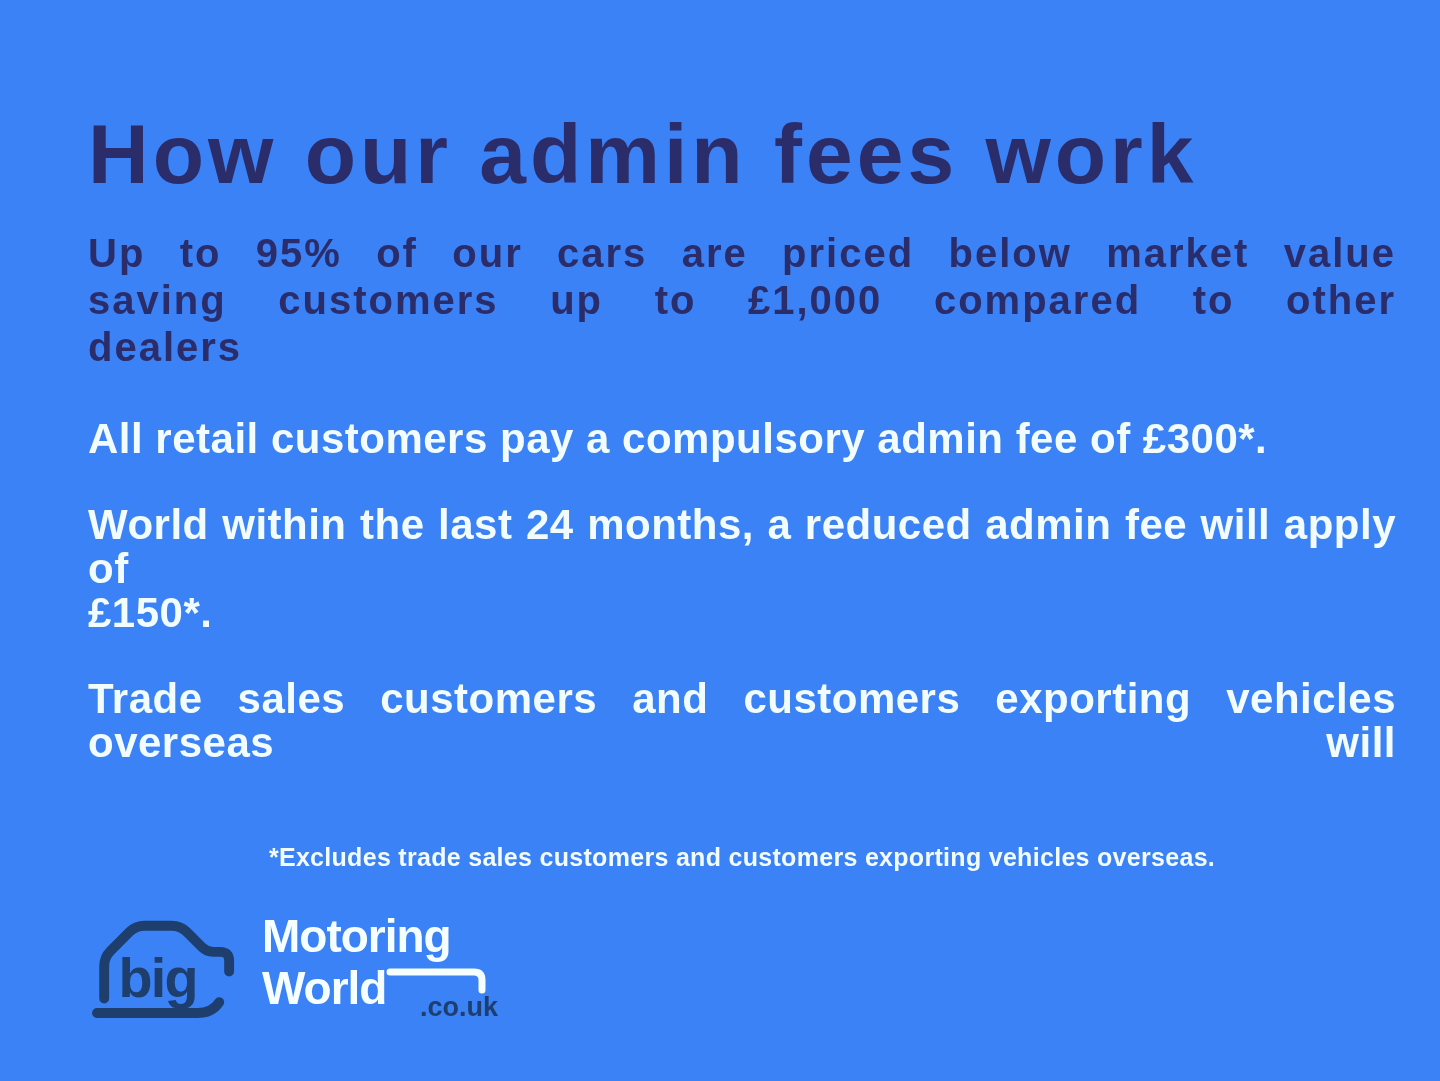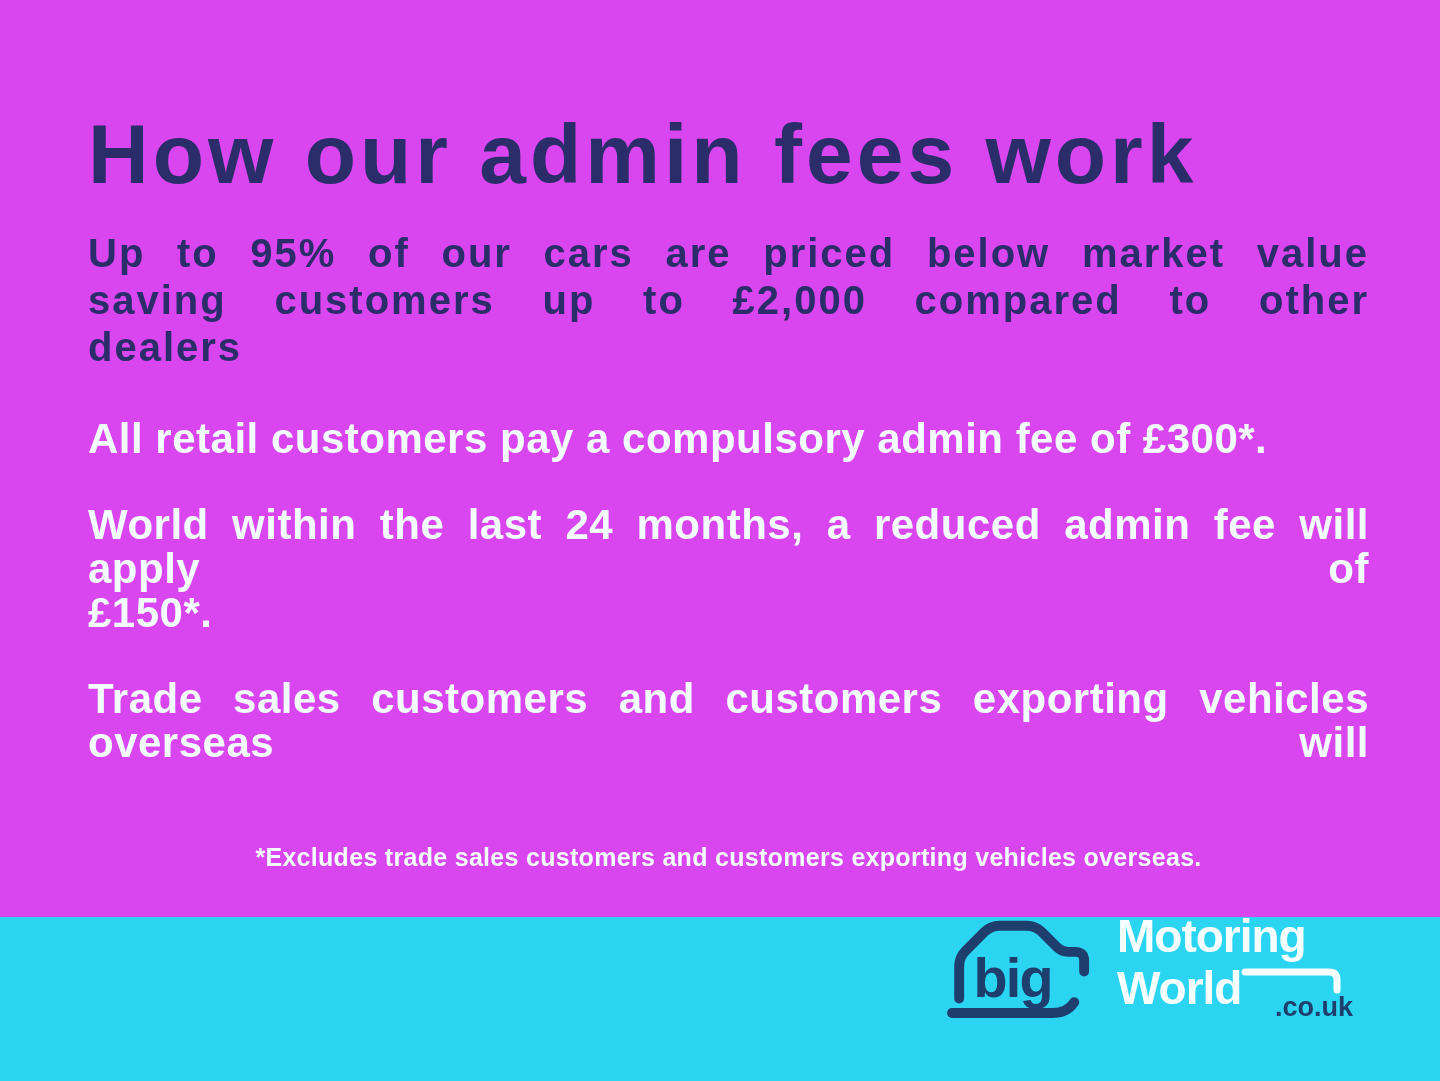--- a/index.html
+++ b/index.html
@@ -7,23 +7,23 @@
     padding: 0;
     width: 1440px;
     height: 1081px;
     background: #2BD4F0;
     font-family: "Liberation Sans", sans-serif;
     overflow: hidden;
   }
   .poster {
     box-sizing: border-box;
     width: 1440px;
-    height: 917px;
-    padding: 112px 71px 0 88px;
-    background: #d946ef;
+    height: 1081px;
+    padding: 112px 44px 0 88px;
+    background: #3b82f6;
   }
   h1.title {
     margin: 0;
     font-size: 84px;
     line-height: 1.0;
     font-weight: 700;
     letter-spacing: 4px;
     color: #2B2D6B;
     white-space: nowrap;
   }
@@ -53,21 +53,20 @@
     margin-top: 78px;
     text-align: center;
     color: #F2FCFC;
     font-size: 25px;
     font-weight: 700;
     letter-spacing: 0.3px;
   }
   .logo-row {
     margin-top: 40px;
     display: flex;
-    justify-content: flex-end;
     align-items: center;
     gap: 14px;
   }
   .car-mark .stroke {
     fill: none;
     stroke: #1E3E6E;
     stroke-width: 11;
     stroke-linecap: round;
     stroke-linejoin: round;
   }
@@ -80,21 +79,21 @@
 </style>
 </head>
 <body>
 
 <div class="poster">
 
   <h1 class="title">How our admin fees work</h1>
 
   <div class="subheading">
     <div class="jline">Up to 95% of our cars are priced below market value</div>
-    <div class="jline">saving customers up to £2,000 compared to other</div>
+    <div class="jline">saving customers up to £1,000 compared to other</div>
     <div>dealers</div>
   </div>
 
   <div class="body-para p1">
     <div>All retail customers pay a compulsory admin fee of £300*.</div>
   </div>
 
   <div class="body-para p2">
     <div class="jline">World within the last 24 months, a reduced admin fee will apply of</div>
     <div>£150*.</div>

